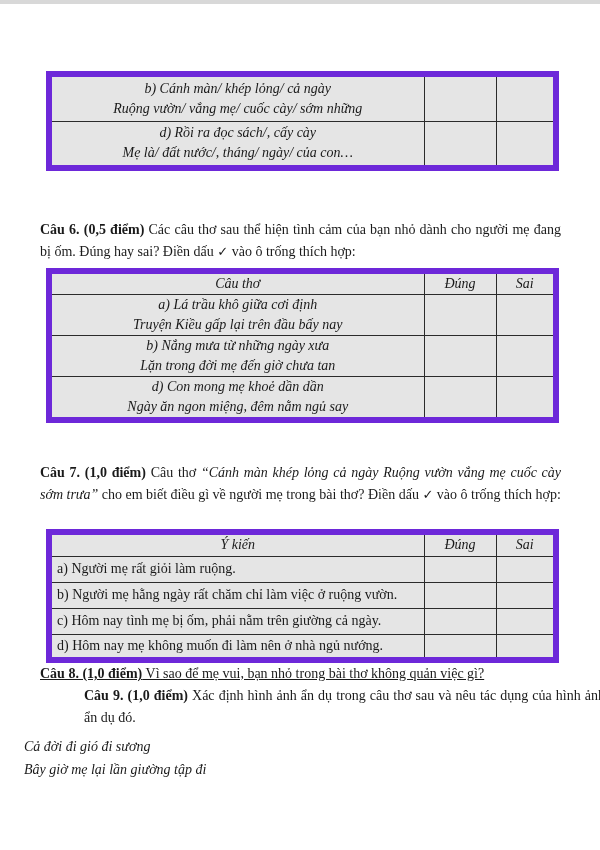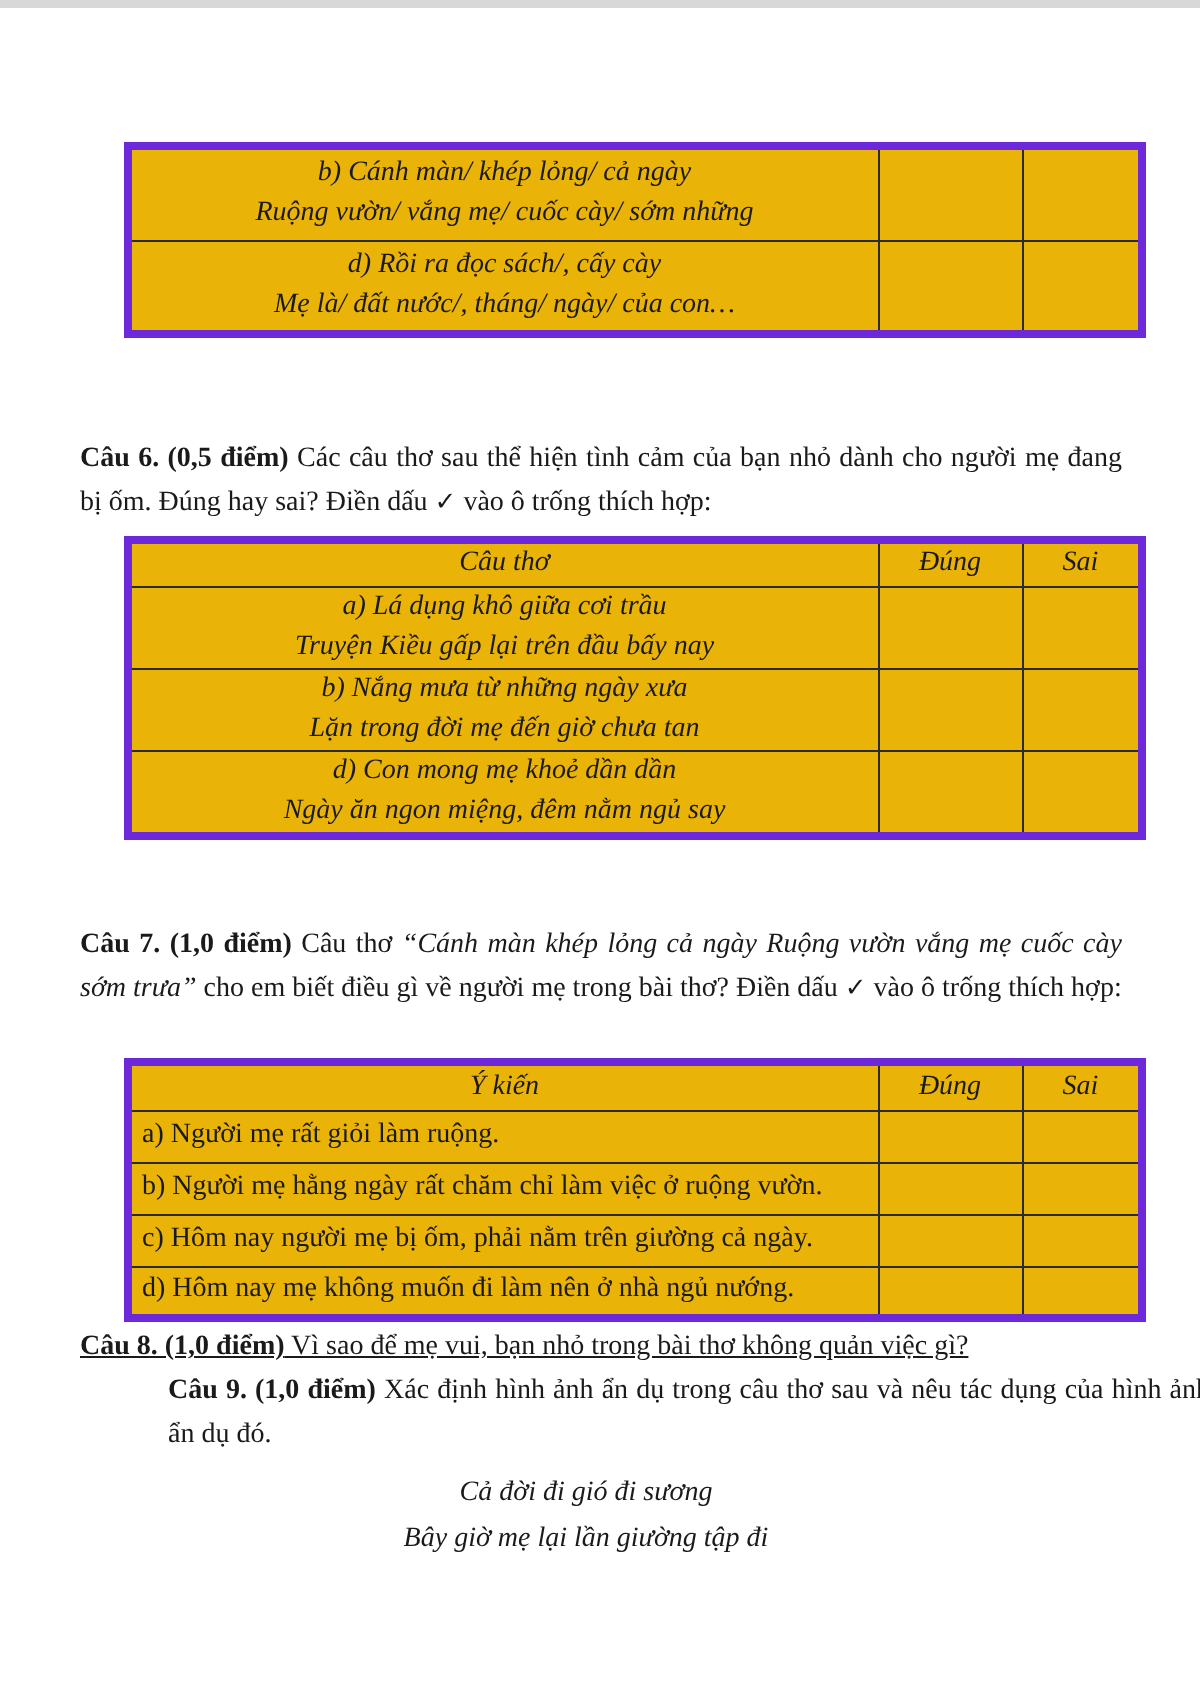--- a/index.html
+++ b/index.html
@@ -6,21 +6,21 @@
   body {
     width:600px; height:850px; position:relative;
     background:#ffffff; overflow:hidden;
     font-family:"Liberation Serif", serif;
     color:#1a1a1a; font-size:14px;
   }
   .top-strip { position:absolute; left:0; top:0; width:600px; height:4px; background:#d8d8d8; }
 
   table.doc-table {
     position:absolute; border-collapse:collapse; table-layout:fixed;
-    border:4px solid #6d28d9; background:#eab308;margin-left:16px;
+    border:6px solid #6d28d9; background:#e5e5e5;
   }
   table.doc-table td, table.doc-table th {
     border:1.6px solid #2b2b2b; vertical-align:middle; padding:0;
     font-weight:normal; overflow:hidden;
   }
   .col-main { width:375px; } .col-dung { width:72px; } .col-sai { width:60px; }
 
   .verse-cell { text-align:center; font-style:italic; line-height:20px; }
   .t1 { left:46px; top:71px; width:507px; }
   .t1 tr { height:47px; }
@@ -42,22 +42,22 @@
   }
   .q6-para { top:219px; }
   .q7-para { top:462px; }
   .q8-para { top:663px; text-align:left;text-decoration:underline; }
   .q9-para { top:685px;margin-left:44px; }
   .bold { font-weight:bold; }
   .ital { font-style:italic; }
   .check { font-family:"DejaVu Sans", sans-serif; font-weight:bold; font-size:13px; }
 
   .poem {
-    position:absolute; left:48px; top:736px; width:490px;
-    text-align:center; font-style:italic; line-height:22.5px;
+    position:absolute; left:24px; top:736px; width:490px;
+    text-align:left; font-style:italic; line-height:22.5px;
   }
 </style>
 </head>
 <body>
 
 <div>
   <div class="top-strip"></div>
 
   <table class="doc-table t1">
     <colgroup>
@@ -96,21 +96,21 @@
         <col class="col-sai">
       </colgroup>
     <tbody>
         <tr class="hdr">
       <th>Câu thơ</th>
       <th>Đúng</th>
       <th>Sai</th>
     </tr>
     <tr class="row">
       <td class="verse-cell">
-        <div>a) Lá dụng khô giữa cơi trầu</div>
+        <div>a) Lá trầu khô giữa cơi định</div>
         <div>Truyện Kiều gấp lại trên đầu bấy nay</div>
       </td>
       <td></td>
       <td></td>
     </tr>
     <tr class="row">
       <td class="verse-cell">
         <div>b) Nắng mưa từ những ngày xưa</div>
         <div>Lặn trong đời mẹ đến giờ chưa tan</div>
       </td>
@@ -148,21 +148,21 @@
       <td class="opinion">a) Người mẹ rất giỏi làm ruộng.</td>
       <td></td>
       <td></td>
     </tr>
     <tr class="row">
       <td class="opinion">b) Người mẹ hằng ngày rất chăm chỉ làm việc ở ruộng vườn.</td>
       <td></td>
       <td></td>
     </tr>
     <tr class="row">
-      <td class="opinion">c) Hôm nay người mẹ bị ốm, phải nằm trên giường cả ngày.</td>
+      <td class="opinion">c) Hôm nay tình mẹ bị ốm, phải nằm trên giường cả ngày.</td>
       <td></td>
       <td></td>
     </tr>
     <tr class="row">
       <td class="opinion">d) Hôm nay mẹ không muốn đi làm nên ở nhà ngủ nướng.</td>
       <td></td>
       <td></td>
     </tr>
   </tbody>
     </table>

